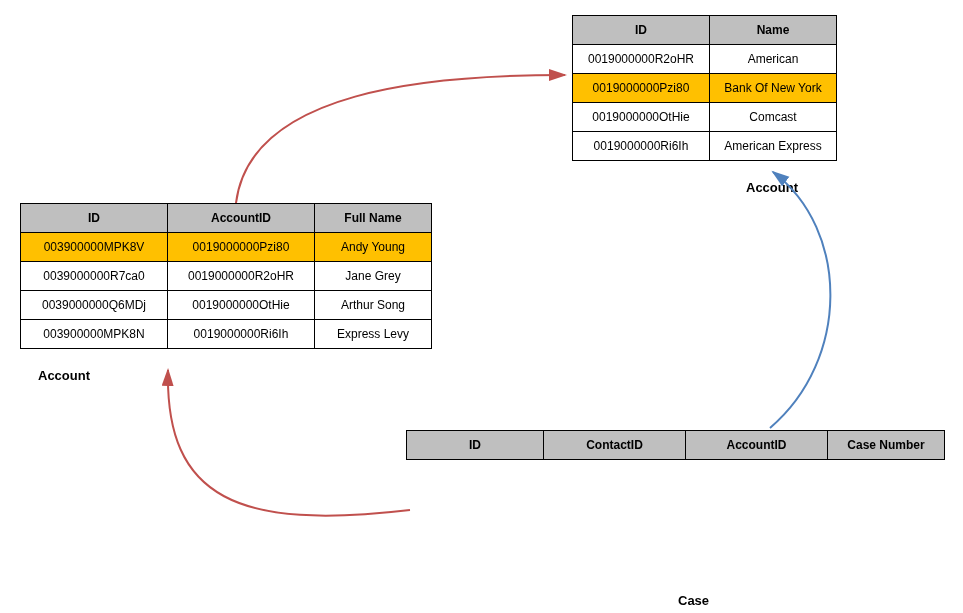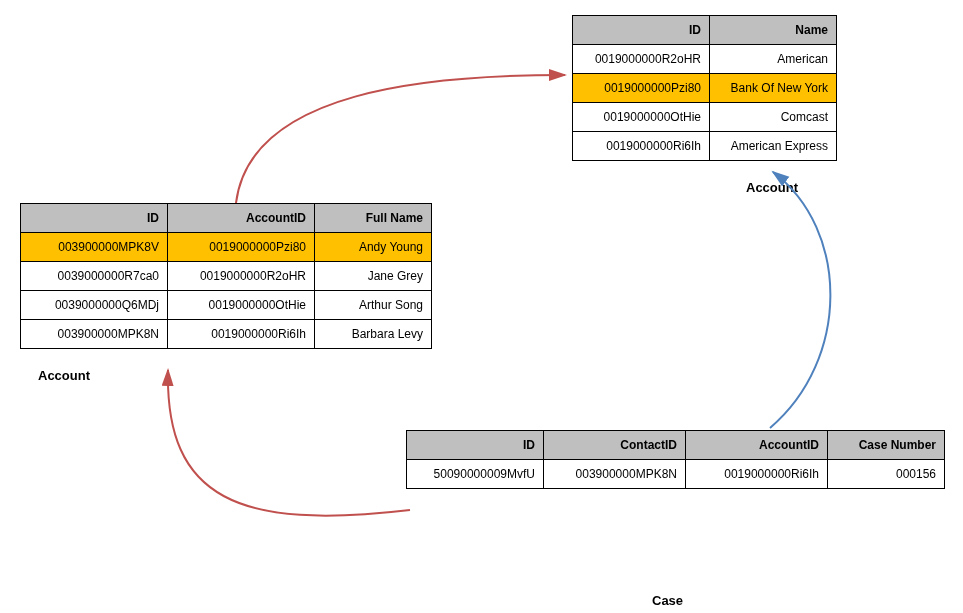--- a/index.html
+++ b/index.html
@@ -13,21 +13,21 @@
     position: relative;
   }
   .table {
     position: absolute;
     border-collapse: collapse;
     background: #fff;
   }
   .table th, .table td {
     border: 1px solid #000;
     padding: 5px 8px;
-    text-align: right;
+    text-align: center;
     font-weight: normal;
     height: 18px;
     white-space: nowrap;
   }
   .table th {
     background: #bfbfbf;
     font-weight: bold;
   }
   .highlight td {
     background: #ffc000;
@@ -97,45 +97,39 @@
         <td>Jane Grey</td>
       </tr>
       <tr>
         <td>0039000000Q6MDj</td>
         <td>0019000000OtHie</td>
         <td>Arthur Song</td>
       </tr>
       <tr>
         <td>003900000MPK8N</td>
         <td>0019000000Ri6Ih</td>
-        <td>Barbara Levy</td>
+        <td>Express Levy</td>
       </tr>
     </tbody>
 </table>
 <div class="label" style="top:368px; left:38px;">Account</div>
 
 <table class="table" style="top:430px; left:406px;">
   <thead>
     <tr>
       <th style="width:120px">ID</th>
       <th style="width:125px">ContactID</th>
       <th style="width:125px">AccountID</th>
       <th style="width:100px">Case Number</th>
     </tr>
   </thead>
   <tbody id="case-body">
-      <tr>
-        <td>50090000009MvfU</td>
-        <td>003900000MPK8N</td>
-        <td>0019000000Ri6Ih</td>
-        <td>000156</td>
-      </tr>
     </tbody>
 </table>
-<div class="label" style="top:593px; left:652px;">Case</div>
+<div class="label" style="top:593px; left:678px;">Case</div>
 
 <svg class="arrows">
   <defs>
     <marker id="arr-red" markerWidth="10" markerHeight="10" refX="8" refY="3" orient="auto">
       <path d="M0,0 L0,6 L9,3 z" fill="#c0504d"></path>
     </marker>
     <marker id="arr-blue" markerWidth="10" markerHeight="10" refX="8" refY="3" orient="auto">
       <path d="M0,0 L0,6 L9,3 z" fill="#4f81bd"></path>
     </marker>
   </defs>

